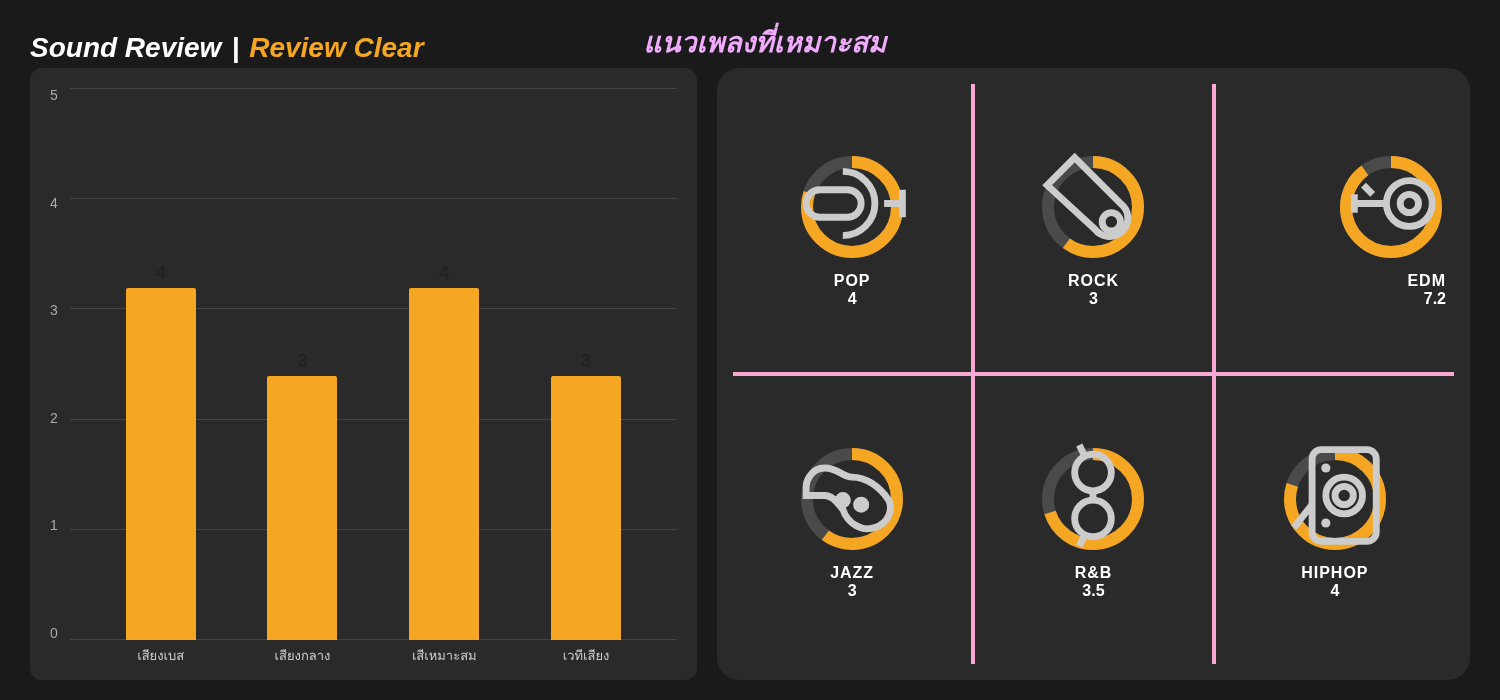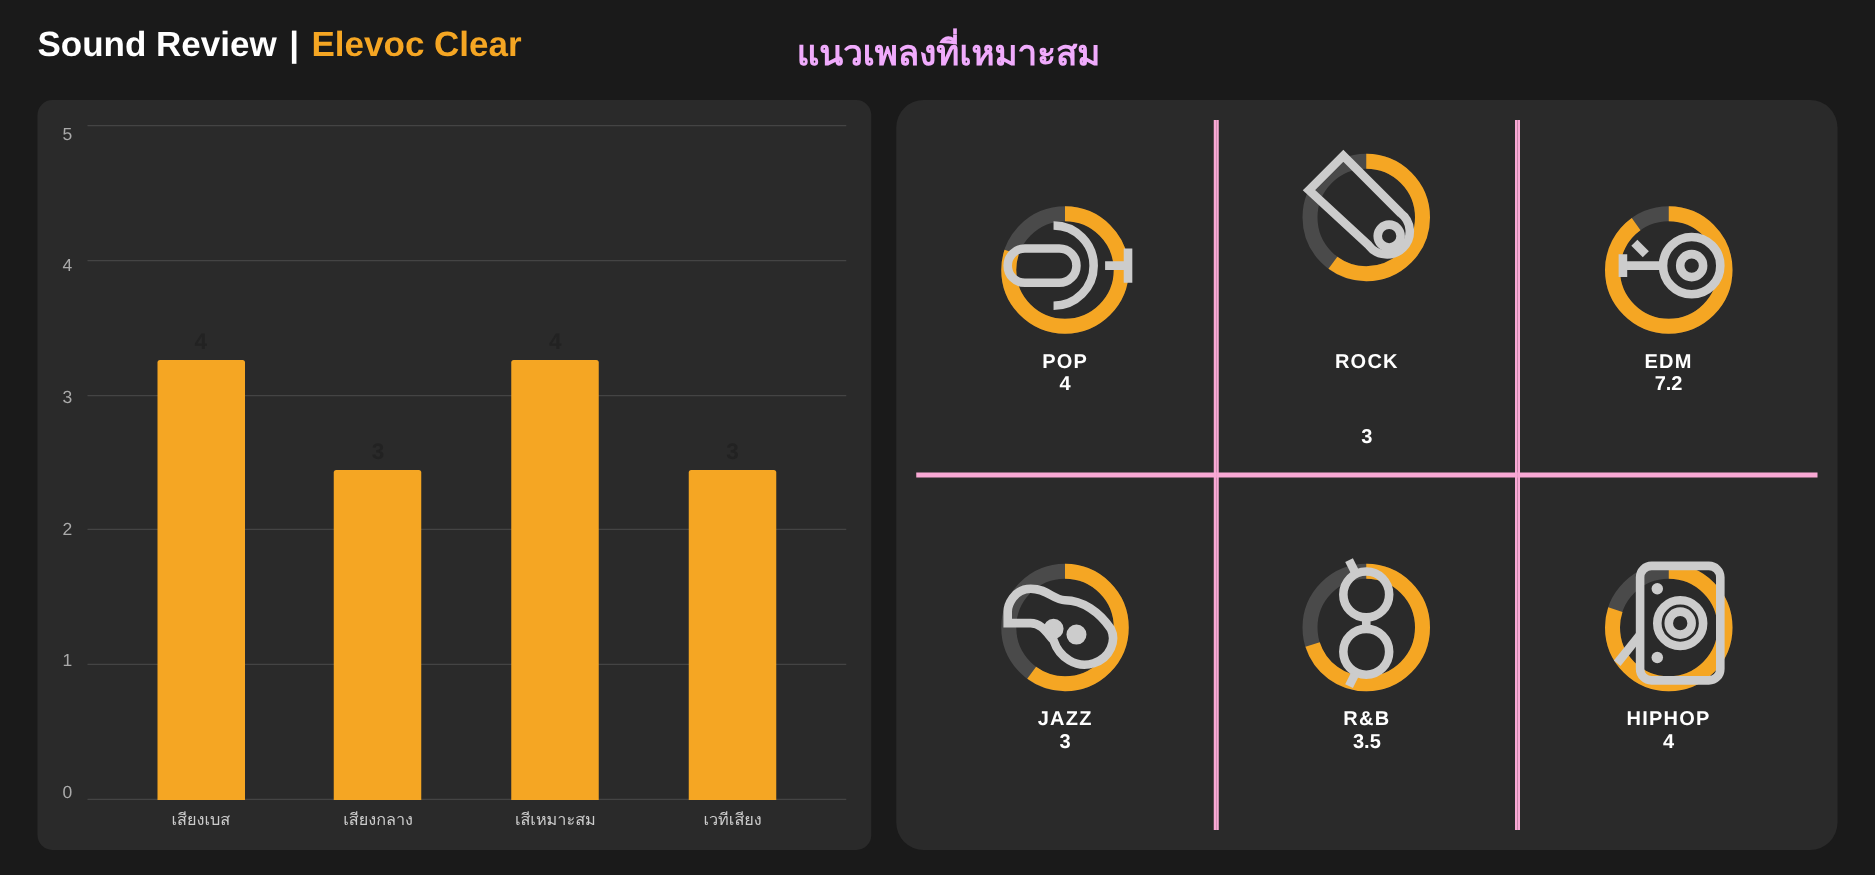--- a/index.html
+++ b/index.html
@@ -10,22 +10,23 @@
       width: 1500px;
       height: 700px;
       overflow: hidden;
       display: flex;
       flex-direction: column;
       padding: 20px 30px;
     }
 
     .header {
       display: flex;
-      align-items: flex-start;
-      margin-bottom: 16px;
+      align-items: flex-end;
+      margin-bottom: 4px;
+      font-style: italic;
     }
 
     .title-left {
       font-size: 28px;
       font-weight: bold;
       color: #ffffff;
     }
 
     .title-separator {
       font-size: 28px;
@@ -177,22 +178,22 @@
     .genre-cell {
       display: flex;
       flex-direction: column;
       align-items: center;
       justify-content: center;
       border: 2px solid #f9a8d4;
       padding: 16px 8px 12px 8px;
     }
 
     .genre-cell:nth-child(1) { border-top: none; border-left: none; }
-    .genre-cell:nth-child(2) { border-top: none; gap: 42px; }
-    .genre-cell:nth-child(3) { border-top: none; border-right: none; }
+    .genre-cell:nth-child(2) { border-top: none; }
+    .genre-cell:nth-child(3) { border-top: none; border-right: none; align-items: flex-end; }
     .genre-cell:nth-child(4) { border-bottom: none; border-left: none; }
     .genre-cell:nth-child(5) { border-bottom: none; }
     .genre-cell:nth-child(6) { border-bottom: none; border-right: none; }
 
     .donut-wrapper {
       position: relative;
       width: 110px;
       height: 110px;
       margin-bottom: 10px;
     }
@@ -224,21 +225,21 @@
       font-weight: bold;
       color: #ffffff;
     }
   </style>
 </head>
 <body>
 
 <div class="header">
   <span class="title-left">Sound Review</span>
   <span class="title-separator">|</span>
-  <span class="title-brand">Elevoc Clear</span>
+  <span class="title-brand">Review Clear</span>
   <span class="title-right">แนวเพลงที่เหมาะสม</span>
 </div>
 
 <div class="content-row">
 
   <div class="left-panel">
     <div class="chart-area">
       <div class="y-axis" id="y-axis">
           <span class="y-label">0</span>
           <span class="y-label">1</span>

